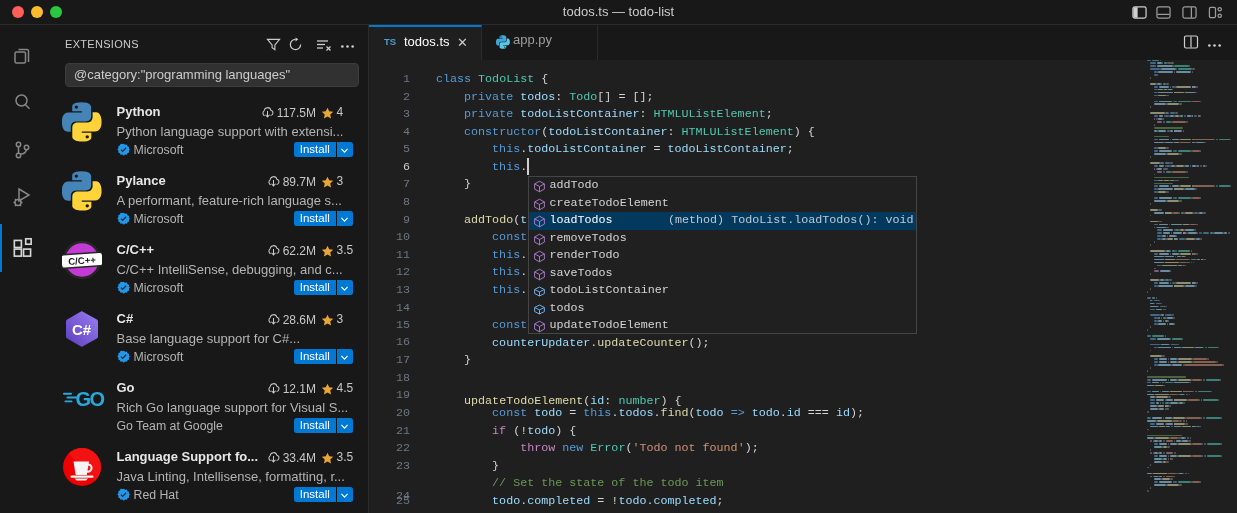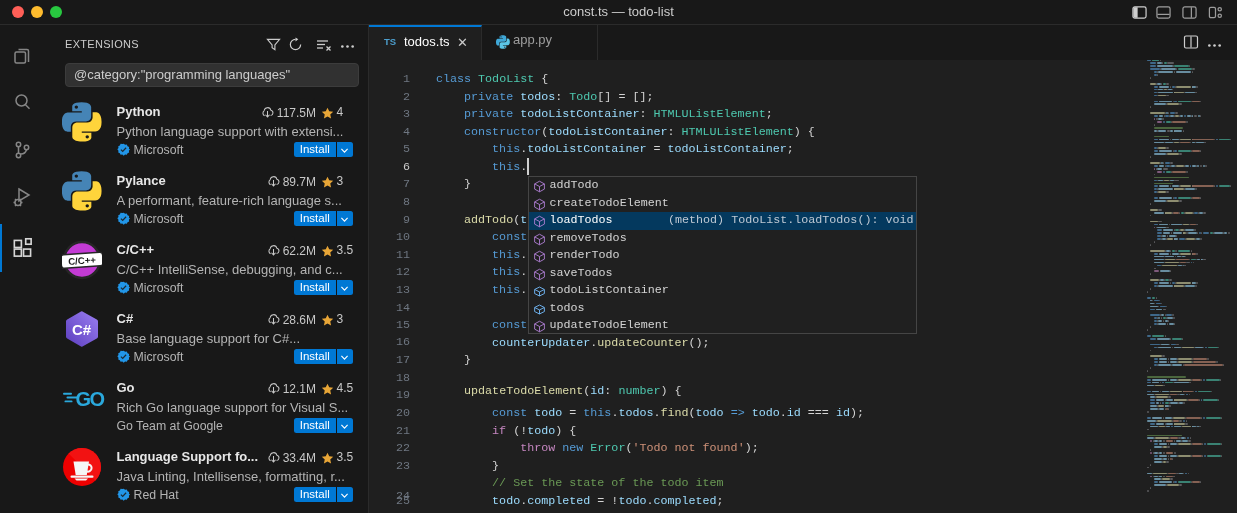--- a/index.html
+++ b/index.html
@@ -66,21 +66,21 @@
 #minimap { position:absolute; left:0; top:0; width:1237px; height:513px; pointer-events:none; }
 #minimap i { position:absolute; height:1.7px; border-radius:1px; opacity:.58; }
 </style></head>
 <body>
 <div id="app">
 
 <div id="titlebar">
   <div class="tl" style="left:11.5px;background:#ff5f57"></div>
   <div class="tl" style="left:30.5px;background:#febc2e"></div>
   <div class="tl" style="left:49.5px;background:#28c840"></div>
-  <div id="title">const.ts — todo-list</div>
+  <div id="title">todos.ts — todo-list</div>
   <svg class="tbi" style="left:1132px" width="15" height="15" viewBox="0 0 16 16" fill="none">
         <rect x="1" y="2" width="14" height="12" rx="2" stroke="#cfcfcf" stroke-width="1.3"></rect>
         <path d="M1.5 3.5 a1.5 1.5 0 0 1 1.5-1 H6 V13.5 H3 a1.5 1.5 0 0 1 -1.5-1.5 Z" fill="#cfcfcf"></path>
       </svg>
   <svg class="tbi" style="left:1156px" width="15" height="15" viewBox="0 0 16 16" fill="none" stroke="#9d9d9d" stroke-width="1.3">
         <rect x="1" y="2" width="14" height="12" rx="2"></rect>
         <line x1="1.5" y1="10" x2="14.5" y2="10"></line>
       </svg>
   <svg class="tbi" style="left:1182px" width="15" height="15" viewBox="0 0 16 16" fill="none" stroke="#9d9d9d" stroke-width="1.3">
         <rect x="1" y="2" width="14" height="12" rx="2"></rect>
@@ -384,21 +384,21 @@
 <div class="cl" style="top:239.54px"></div>
 <div class="ln" style="top:239.54px">14</div>
 <div class="cl" style="top:257.12px">&nbsp;&nbsp;&nbsp;&nbsp;&nbsp;&nbsp;&nbsp;&nbsp;<span class="k">const</span>&nbsp;<span class="v">counterUpdater</span>&nbsp;=&nbsp;<span class="k">new</span>&nbsp;<span class="t">CounterUpdater</span>(<span class="s">'counter'</span>);</div>
 <div class="ln" style="top:257.12px">15</div>
 <div class="cl" style="top:274.70px">&nbsp;&nbsp;&nbsp;&nbsp;&nbsp;&nbsp;&nbsp;&nbsp;<span class="v">counterUpdater</span>.<span class="f">updateCounter</span>();</div>
 <div class="ln" style="top:274px">16</div>
 <div class="cl" style="top:292.28px">&nbsp;&nbsp;&nbsp;&nbsp;}</div>
 <div class="ln" style="top:292.28px">17</div>
 <div class="cl" style="top:309.86px"></div>
 <div class="ln" style="top:309.86px">18</div>
-<div class="cl" style="top:323px">&nbsp;&nbsp;&nbsp;&nbsp;<span class="f">updateTodoElement</span>(<span class="v">id</span>:&nbsp;<span class="t">number</span>)&nbsp;{</div>
+<div class="cl" style="top:333px">&nbsp;&nbsp;&nbsp;&nbsp;<span class="f">updateTodoElement</span>(<span class="v">id</span>:&nbsp;<span class="t">number</span>)&nbsp;{</div>
 <div class="ln" style="top:327.44px">19</div>
 <div class="cl" style="top:345.02px">&nbsp;&nbsp;&nbsp;&nbsp;&nbsp;&nbsp;&nbsp;&nbsp;<span class="k">const</span>&nbsp;<span class="v">todo</span>&nbsp;=&nbsp;<span class="k">this</span>.<span class="v">todos</span>.<span class="f">find</span>(<span class="v">todo</span>&nbsp;<span class="k">=&gt;</span>&nbsp;<span class="v">todo</span>.<span class="v">id</span>&nbsp;===&nbsp;<span class="v">id</span>);</div>
 <div class="ln" style="top:345.02px">20</div>
 <div class="cl" style="top:362.60px">&nbsp;&nbsp;&nbsp;&nbsp;&nbsp;&nbsp;&nbsp;&nbsp;<span class="c">if</span>&nbsp;(!<span class="v">todo</span>)&nbsp;{</div>
 <div class="ln" style="top:362.60px">21</div>
 <div class="cl" style="top:380.18px">&nbsp;&nbsp;&nbsp;&nbsp;&nbsp;&nbsp;&nbsp;&nbsp;&nbsp;&nbsp;&nbsp;&nbsp;<span class="c">throw</span>&nbsp;<span class="k">new</span>&nbsp;<span class="t">Error</span>(<span class="s">'Todo not found'</span>);</div>
 <div class="ln" style="top:380.18px">22</div>
 <div class="cl" style="top:397.76px">&nbsp;&nbsp;&nbsp;&nbsp;&nbsp;&nbsp;&nbsp;&nbsp;}</div>
 <div class="ln" style="top:397.76px">23</div>
 <div class="cl" style="top:415.34px">&nbsp;&nbsp;&nbsp;&nbsp;&nbsp;&nbsp;&nbsp;&nbsp;<span class="m">// Set the state of the todo item</span></div>

